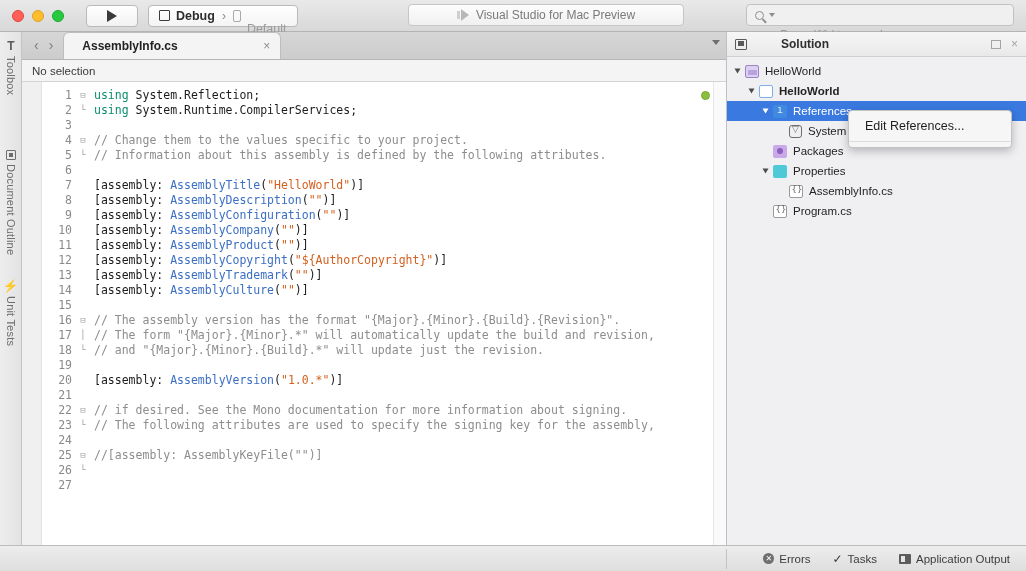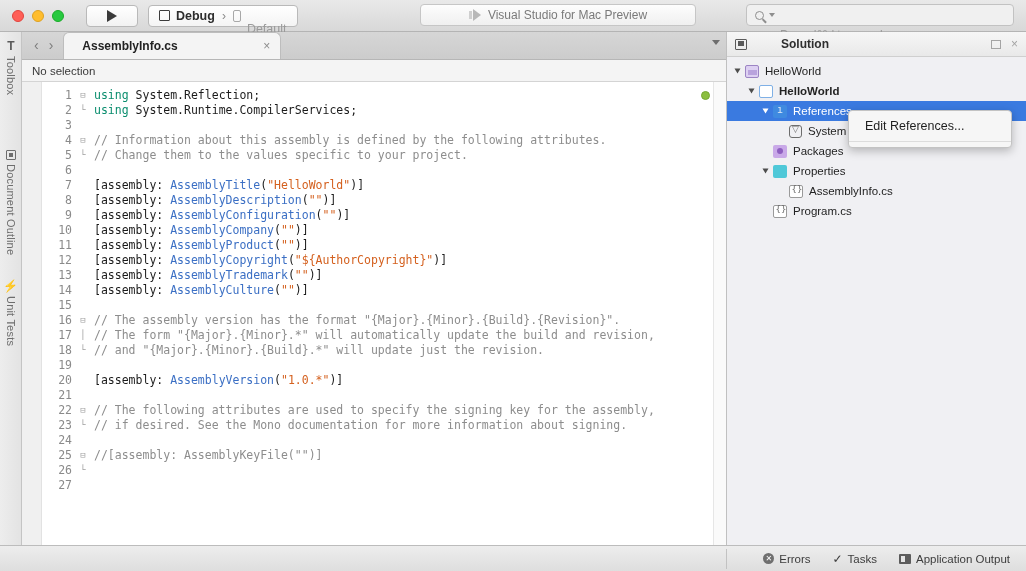--- a/index.html
+++ b/index.html
@@ -57,21 +57,21 @@
   }
   .cfg-icon.device {
     width: 8px; height: 12px;
     border: 1.6px solid #a8a8a8; border-radius: 2px;
   }
   .cfg-name { font-weight: bold; color: #2d2d2d; font-size: 12.5px; }
   .cfg-sep { color: #8a8a8a; font-size: 12px; margin: 0 1px; }
   .cfg-dev { color: #9a9a9a; font-size: 12.5px; margin-top: 27px; }
 
   .app-title-box {
-    position: absolute; left: 420px; top: 4px;
+    position: absolute; left: 408px; top: 4px;
     width: 276px; height: 22px;
     background: linear-gradient(to bottom,#fdfdfd,#f0f0f0);
     border: 1px solid #c6c6c6; border-radius: 4px;
     display: flex; align-items: center; justify-content: center;
     gap: 6px;
   }
   .vs-icon {
     width: 13px; height: 12px;
     position: relative;
   }
@@ -528,40 +528,40 @@
           <div class="fold">└</div>
           <div class="fold"></div>
           <div class="fold">⊟</div>
           <div class="fold">└</div>
           <div class="fold"></div>
         </div>
       <div class="code-col" id="codecol">
           <div class="cl"><span class="k-using">using</span><span class="k-plain"> System.Reflection;</span></div>
           <div class="cl"><span class="k-using">using</span><span class="k-plain"> System.Runtime.CompilerServices;</span></div>
           <div class="cl">&nbsp;</div>
+          <div class="cl"><span class="k-cmt">// Change them to the values specific to your project.</span></div>
           <div class="cl"><span class="k-cmt">// Information about this assembly is defined by the following attributes.</span></div>
-          <div class="cl"><span class="k-cmt">// Change them to the values specific to your project.</span></div>
           <div class="cl">&nbsp;</div>
           <div class="cl"><span class="k-plain">[assembly: </span><span class="k-type">AssemblyTitle</span><span class="k-plain">(</span><span class="k-str">"HelloWorld"</span><span class="k-plain">)]</span></div>
           <div class="cl"><span class="k-plain">[assembly: </span><span class="k-type">AssemblyDescription</span><span class="k-plain">(</span><span class="k-str">""</span><span class="k-plain">)]</span></div>
           <div class="cl"><span class="k-plain">[assembly: </span><span class="k-type">AssemblyConfiguration</span><span class="k-plain">(</span><span class="k-str">""</span><span class="k-plain">)]</span></div>
           <div class="cl"><span class="k-plain">[assembly: </span><span class="k-type">AssemblyCompany</span><span class="k-plain">(</span><span class="k-str">""</span><span class="k-plain">)]</span></div>
           <div class="cl"><span class="k-plain">[assembly: </span><span class="k-type">AssemblyProduct</span><span class="k-plain">(</span><span class="k-str">""</span><span class="k-plain">)]</span></div>
           <div class="cl"><span class="k-plain">[assembly: </span><span class="k-type">AssemblyCopyright</span><span class="k-plain">(</span><span class="k-str">"${AuthorCopyright}"</span><span class="k-plain">)]</span></div>
           <div class="cl"><span class="k-plain">[assembly: </span><span class="k-type">AssemblyTrademark</span><span class="k-plain">(</span><span class="k-str">""</span><span class="k-plain">)]</span></div>
           <div class="cl"><span class="k-plain">[assembly: </span><span class="k-type">AssemblyCulture</span><span class="k-plain">(</span><span class="k-str">""</span><span class="k-plain">)]</span></div>
           <div class="cl">&nbsp;</div>
           <div class="cl"><span class="k-cmt">// The assembly version has the format "{Major}.{Minor}.{Build}.{Revision}".</span></div>
           <div class="cl"><span class="k-cmt">// The form "{Major}.{Minor}.*" will automatically update the build and revision,</span></div>
           <div class="cl"><span class="k-cmt">// and "{Major}.{Minor}.{Build}.*" will update just the revision.</span></div>
           <div class="cl">&nbsp;</div>
           <div class="cl"><span class="k-plain">[assembly: </span><span class="k-type">AssemblyVersion</span><span class="k-plain">(</span><span class="k-str">"1.0.*"</span><span class="k-plain">)]</span></div>
           <div class="cl">&nbsp;</div>
+          <div class="cl"><span class="k-cmt">// if desired. See the Mono documentation for more information about signing.</span></div>
           <div class="cl"><span class="k-cmt">// The following attributes are used to specify the signing key for the assembly,</span></div>
-          <div class="cl"><span class="k-cmt">// if desired. See the Mono documentation for more information about signing.</span></div>
           <div class="cl">&nbsp;</div>
           <div class="cl"><span class="k-cmt">//[assembly: AssemblyKeyFile("")]</span></div>
           <div class="cl">&nbsp;</div>
         </div>
       <div class="marker-green"></div>
       <div class="editor-scroll"></div>
     </div>
   </div>
 
   <div class="solution">

